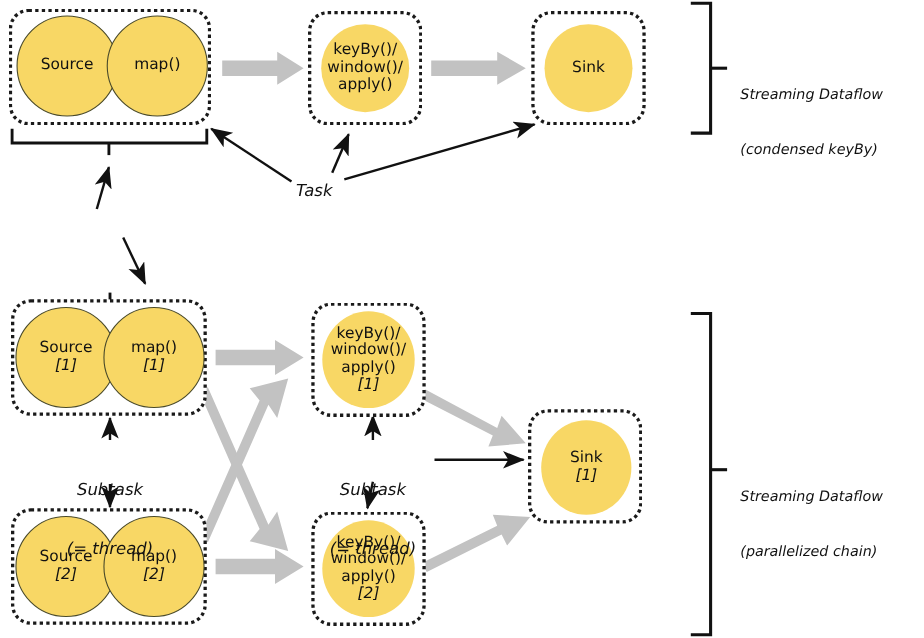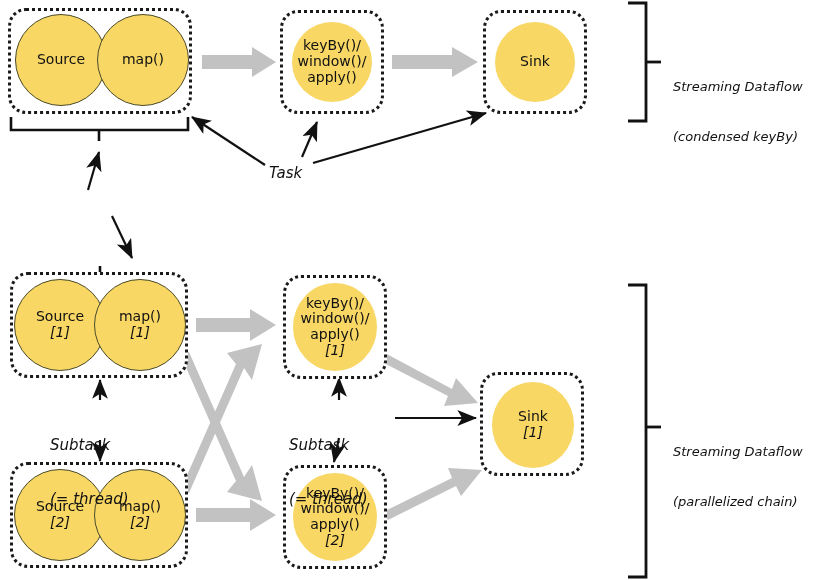--- a/index.html
+++ b/index.html
@@ -60,20 +60,21 @@
   }
   .label {
     position: absolute;
     font-style: italic;
     font-size: 15px;
     color: #111111;
     white-space: pre;
     z-index: 4;
   }
   .label.center {
+    text-align: center;
   }
   .bracket-label {
     position: absolute;
     font-style: italic;
     font-size: 13px;
     color: #111111;
     line-height: 1.3;
     z-index: 4;
     white-space: pre;
   }

